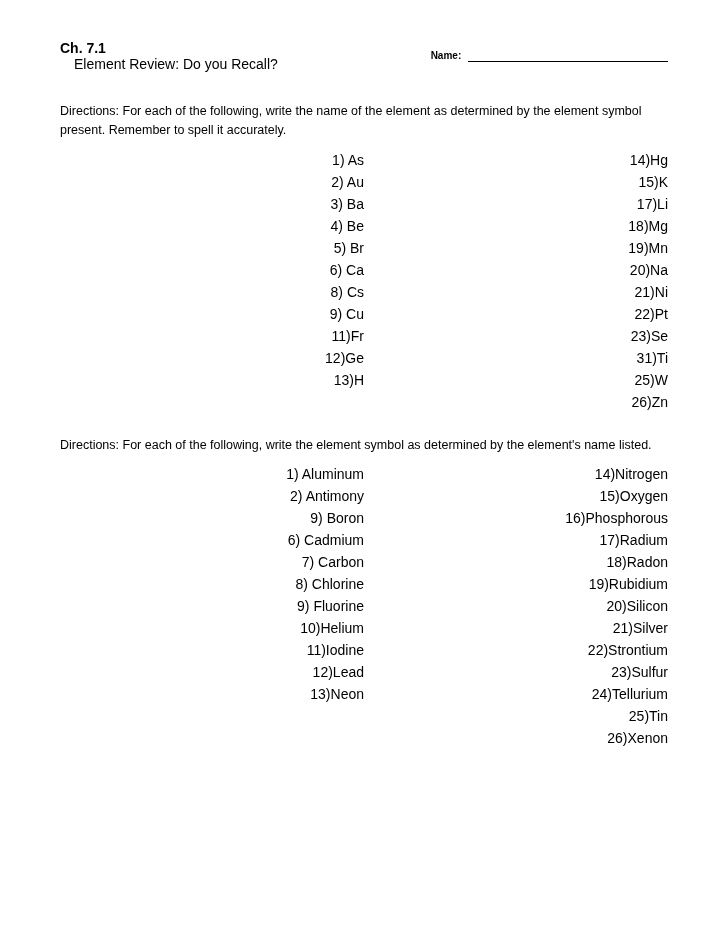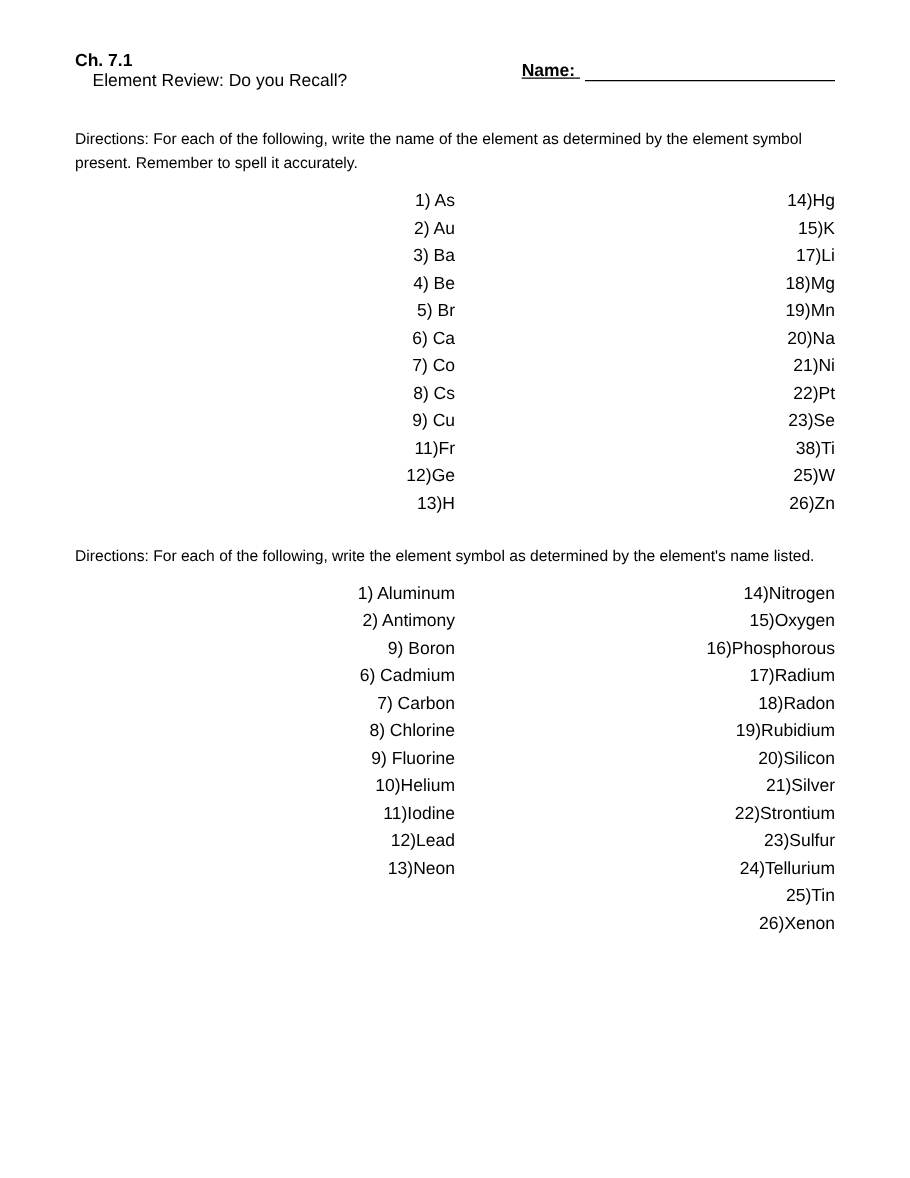--- a/index.html
+++ b/index.html
@@ -35,23 +35,22 @@
       font-weight: bold;
     }
 
     .worksheet-title {
       font-size: 14px;
       font-weight: normal;
       margin-left: 14px;
     }
 
     .name-field {
-      font-size: 14px;
+      font-size: 10px;
       font-weight: bold;
-      text-decoration: underline;
     }
 
     .name-line {
       display: inline-block;
       width: 200px;
       border-bottom: 1px solid #000;
       margin-left: 4px;
     }
 
     .directions {
@@ -105,38 +104,37 @@
 </div>
 
 <div class="two-col-list section-gap">
   <div class="col" id="s1c1">
       <div class="list-item">1)  As</div>
       <div class="list-item">2)  Au</div>
       <div class="list-item">3)  Ba</div>
       <div class="list-item">4)  Be</div>
       <div class="list-item">5)  Br</div>
       <div class="list-item">6)  Ca</div>
-      <div class="list-item">7)  Co</div>
       <div class="list-item">8)  Cs</div>
       <div class="list-item">9)  Cu</div>
       <div class="list-item">11)Fr</div>
       <div class="list-item">12)Ge</div>
       <div class="list-item">13)H</div>
     </div>
   <div class="col" id="s1c2">
       <div class="list-item">14)Hg</div>
       <div class="list-item">15)K</div>
       <div class="list-item">17)Li</div>
       <div class="list-item">18)Mg</div>
       <div class="list-item">19)Mn</div>
       <div class="list-item">20)Na</div>
       <div class="list-item">21)Ni</div>
       <div class="list-item">22)Pt</div>
       <div class="list-item">23)Se</div>
-      <div class="list-item">38)Ti</div>
+      <div class="list-item">31)Ti</div>
       <div class="list-item">25)W</div>
       <div class="list-item">26)Zn</div>
     </div>
 </div>
 
 <div class="section-gap2">
   <p class="directions">Directions:  For each of the following, write the element symbol as determined by the element's name listed.</p>
 </div>
 
 <div class="two-col-list">

